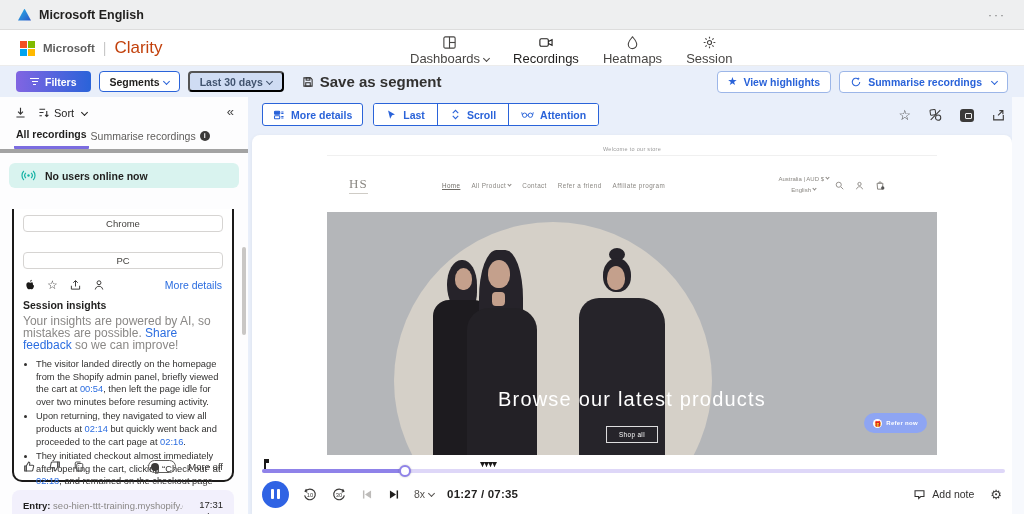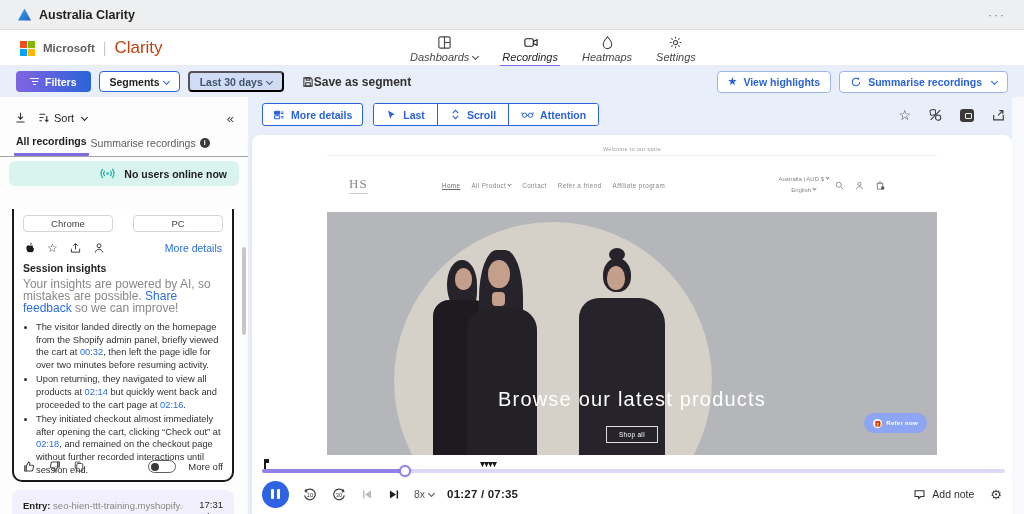--- a/index.html
+++ b/index.html
@@ -18,50 +18,50 @@
   .appbar { position:absolute; left:0; top:30px; width:1024px; height:36px; background:#fff; border-bottom:1px solid #ececec; }
   .brandrow { position:absolute; left:20px; top:8px; display:flex; align-items:center; gap:8px; }
   .mslogo { display:grid; grid-template-columns:7px 7px; grid-gap:1px; }
   .mslogo i { width:7px; height:7px; display:block; }
   .brand-name { font-size:11.5px; font-weight:bold; color:#5e5e5e; }
   .brand-sep { color:#c8c8c8; font-size:14px; font-weight:300; }
   .brand-product { font-size:17px; color:#c2410c; }
   .appnav { position:absolute; left:408px; top:2px; display:flex; gap:20px; }
   .navitem { display:flex; flex-direction:column; align-items:center; gap:1px; padding:3px 2px 2px; cursor:pointer; color:#484644; }
   .navitem svg { width:15px; height:15px; }
-  .navitem .lbl { font-size:11px;font-style:italic; }
+  .navitem .lbl { font-size:13px; }
   .navitem.active .lbl { color:#201f1e; }
   .navitem.active { border-bottom:2px solid #7b6ce0; }
 
   
   .filterbar { position:absolute; left:0; top:66px; width:1024px; height:31px; background:#e9effa; display:flex; align-items:center; padding:0 16px; gap:8px; }
   .btn-filters { display:flex; align-items:center; gap:6px; background:linear-gradient(90deg,#8165e2,#2a63d9); color:#fff; font-size:10.5px; font-weight:bold; border:none; border-radius:4px; padding:4px 14px; height:21px; cursor:pointer; }
   .funnel i { display:block; height:1.5px; background:#fff; margin:1.5px auto; }
   .funnel i:nth-child(1){width:9px}.funnel i:nth-child(2){width:6px}.funnel i:nth-child(3){width:3px}
   .btn-segments { display:flex; align-items:center; background:#fff; border:1px solid #2a63d9; border-radius:4px; color:#201f1e; font-size:10.5px; font-weight:bold; padding:4px 10px; height:21px; cursor:pointer; }
   .btn-segments .chev { color:#2a63d9; }
   .chip-date { display:flex; align-items:center; background:#cfdcf3; border-radius:4px; color:#41536e; font-size:10.5px; font-weight:bold; padding:4px 10px; height:21px; cursor:pointer; }
-  .saveseg { display:flex; align-items:center; margin-left:10px; font-size:12px; font-weight:bold; color:#323130; cursor:pointer; }
+  .saveseg { display:flex; align-items:center; gap:6px; margin-left:10px; font-size:15px; font-weight:bold; color:#323130; cursor:pointer; }
   .right-actions { margin-left:auto; display:flex; gap:8px; }
   .btn-outline { display:flex; align-items:center; gap:6px; background:#fff; border:1px solid #9cb6e8; border-radius:4px; color:#2a63d9; font-size:10.5px; font-weight:bold; padding:4px 10px; height:22px; cursor:pointer; }
   .btn-outline .star { color:#2a63d9; font-size:11px; }
 
   
   .sidepanel { position:absolute; left:0; top:97px; width:248px; height:417px; background:#fdfdfe; }
-  .side-toolbar { display:flex; align-items:flex-start; padding:14px 14px 5px; gap:10px; color:#333; }
+  .side-toolbar { display:flex; align-items:flex-end; padding:7px 14px 5px; gap:10px; color:#333; }
   .sortwrap { display:flex; align-items:center; gap:4px; font-size:11px; color:#201f1e; cursor:pointer; }
   .collapse { margin-left:auto; font-size:13px; color:#444; cursor:pointer; }
-  .tabs { display:flex; border-bottom:1px solid #a3a3a3; padding:0 14px; }
+  .tabs { display:flex; border-bottom:4px solid #a3a3a3; padding:0 14px; }
   .tab { font-size:10.5px; padding:4px 2px 6px; cursor:pointer; color:#5f5d5b; display:flex; align-items:center; gap:4px; }
   .tab.active { color:#201f1e; font-weight:bold; border-bottom:3px solid #7b6ce0; border-radius:1px; }
   .info-dot { width:10px; height:10px; border-radius:50%; background:#3b3a39; color:#fff; font-size:7px; display:flex; align-items:center; justify-content:center; font-weight:bold; }
-  .live-banner { margin:4px 9px 0; background:#d9f3ef; border-radius:6px; height:25px; display:flex; align-items:center; gap:9px; padding:0 12px;justify-content:flex-end; }
+  .live-banner { margin:10px 9px 0; background:#d9f3ef; border-radius:6px; height:25px; display:flex; align-items:center; gap:9px; padding:0 12px; }
   .live-banner .txt { font-size:10.5px; font-weight:bold; color:#201f1e; }
   .rec-card { position:absolute; left:12px; top:112px; width:222px; height:273px; border:2px solid #1b1a19; border-top:none; border-radius:0 0 10px 10px; background:#fff; padding:4px 9px 6px; }
-  .chiprow { display:flex; gap:20px; margin-top:2px; }
+  .chiprow { display:flex; gap:20px; margin-top:2px;flex-direction:column; }
   .chip { flex:1; text-align:center; border:1px solid #d6d4d2; border-radius:4px; font-size:9.5px; color:#44423f; padding:2px 0; background:#fff; cursor:pointer; }
   .cardicons { display:flex; align-items:center; gap:11px; margin:9px 1px 7px; color:#3b3a39; }
   .cardicons .link { margin-left:auto; color:#2b6de0; font-size:10.5px; cursor:pointer; }
   .ins-title { font-size:10.5px; font-weight:bold; color:#201f1e; margin:3px 0 4px; }
   .ins-disc { font-size:12px; color:#8a8886; line-height:12px; }
   .ins-disc .fb { color:#2b6de0; cursor:pointer; }
   .bullets { margin:7px 0 0 13px; }
   .bullets li { font-size:9.3px; line-height:12.6px; color:#323130; margin-bottom:2px; }
   .tlink { color:#2b6de0; cursor:pointer; }
   .fbrow { position:absolute; left:9px; right:9px; bottom:7px; display:flex; align-items:center; gap:12px; color:#4a4a4a; }
@@ -133,21 +133,21 @@
   .ctl-right { margin-left:auto; display:flex; align-items:center; gap:16px; }
   .addnote { display:flex; align-items:center; gap:6px; font-size:10.5px; color:#323130; cursor:pointer; }
   .gearbtn { font-size:13px; color:#3b3a39; cursor:pointer; }
   .right-gutter { position:absolute; right:0; top:97px; width:12px; height:417px; background:#f7f9fd; }
 </style>
 </head>
 <body>
 
 <div class="titlebar">
   <div class="clarity-tri"></div>
-  <div class="t">Australia Clarity</div>
+  <div class="t">Microsoft English</div>
   <div class="dots">···</div>
 </div>
 
 <div class="appbar">
   <div class="brandrow">
     <span class="mslogo">
       <i style="background:#f25022"></i>
         <i style="background:#7fba00"></i>
         <i style="background:#00a4ef"></i>
         <i style="background:#ffb900"></i>
@@ -176,21 +176,21 @@
       <svg viewBox="0 0 16 16" fill="none" stroke="#484644" stroke-width="1.2">
           <path d="M8 2c2.5 3 4.5 5 4.5 8a4.5 4.5 0 0 1-9 0C3.5 7 5.5 5 8 2z"></path>
         </svg>
       <span class="lbl">Heatmaps</span>
     </div>
     <div class="navitem">
       <svg viewBox="0 0 16 16" fill="none" stroke="#484644" stroke-width="1.2">
           <circle cx="8" cy="8" r="2.2"></circle>
           <path d="M8 1.8v2M8 12.2v2M1.8 8h2M12.2 8h2M3.6 3.6l1.4 1.4M11 11l1.4 1.4M12.4 3.6L11 5M5 11l-1.4 1.4"></path>
         </svg>
-      <span class="lbl">Settings</span>
+      <span class="lbl">Session</span>
     </div>
   </div>
 </div>
 
 <div class="filterbar">
   <button class="btn-filters">
     <span class="funnel">
         <i></i>
         <i></i>
         <i></i>
@@ -279,21 +279,21 @@
         </svg>
       <span class="link">More details</span>
     </div>
     <div class="ins-title">Session insights</div>
     <div class="ins-disc">
       <span>Your insights are powered by AI, so mistakes are possible.</span>
       <span class="fb">Share feedback</span><span> so we can improve!</span>
     </div>
     <ul class="bullets">
       <li>
-        <span>The visitor landed directly on the homepage from the Shopify admin panel, briefly viewed the cart at </span><span class="tlink">00:32</span><span>, then left the page idle for over two minutes before resuming activity.</span>
+        <span>The visitor landed directly on the homepage from the Shopify admin panel, briefly viewed the cart at </span><span class="tlink">00:54</span><span>, then left the page idle for over two minutes before resuming activity.</span>
       </li>
       <li>
         <span>Upon returning, they navigated to view all products at </span><span class="tlink">02:14</span><span> but quickly went back and proceeded to the cart page at </span><span class="tlink">02:16</span><span>.</span>
       </li>
       <li>
         <span>They initiated checkout almost immediately after opening the cart, clicking “Check out” at </span><span class="tlink">02:18</span><span>, and remained on the checkout page without further recorded interactions until session end.</span>
       </li>
     </ul>
     <div class="fbrow">
       <svg width="13" height="13" viewBox="0 0 16 16" fill="none" stroke="#4a4a4a" stroke-width="1.3">

